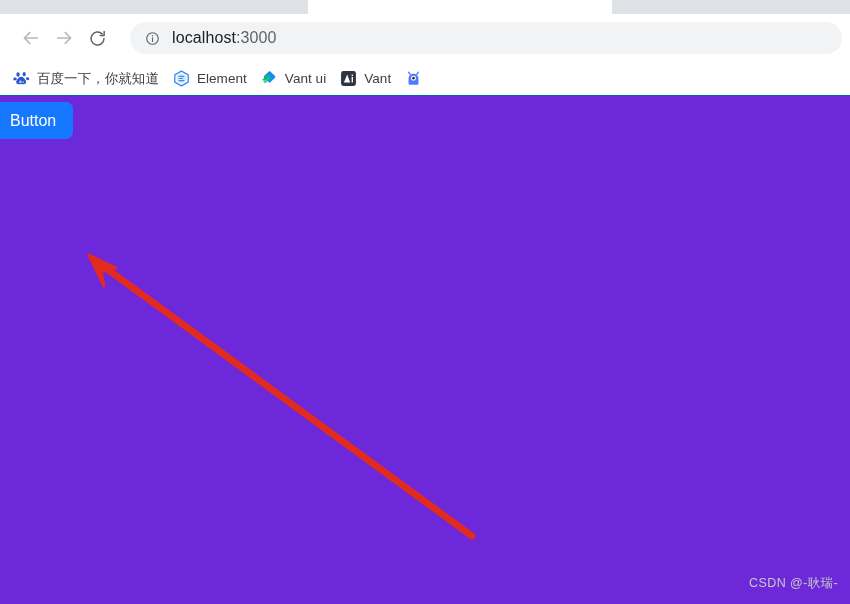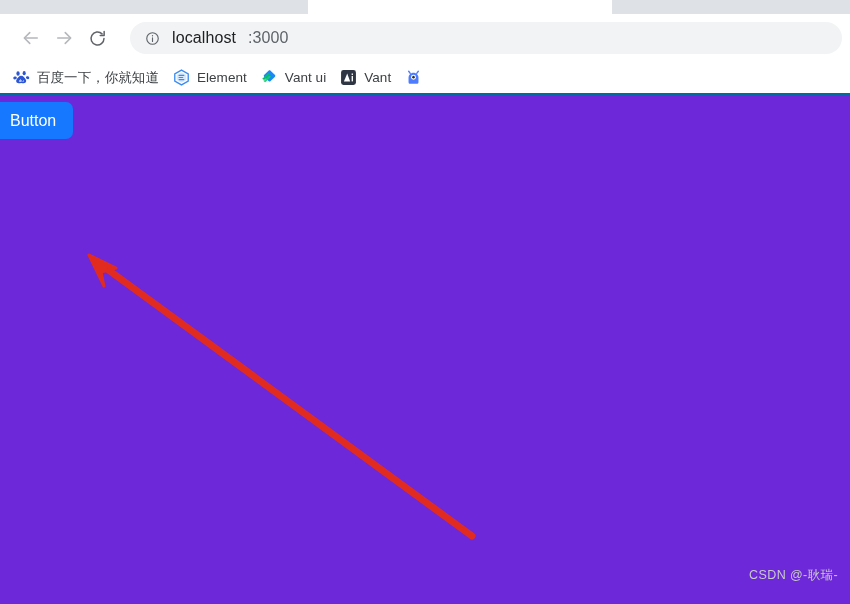--- a/index.html
+++ b/index.html
@@ -84,32 +84,32 @@
     flex: none;
     display: flex; align-items: center; justify-content: center;
   }
   .omnibox-text {
     font-size: 16px;
     color: #202124;
     white-space: nowrap;
     overflow: hidden;
     letter-spacing: 0.1px;
   }
-  .omnibox-text .dim { color: #5f6368; margin-left: 12px; }
+  .omnibox-text .dim { color: #5f6368; }
 
   
   .bookmarks {
     height: 34px;
     background: #ffffff;
     display: flex;
     align-items: center;
     padding: 0 6px;
     flex: none;
     overflow: hidden;
-    border-bottom: 3px solid #0369a1;
+    border-bottom: 1px solid #0369a1;
   }
   .bm {
     display: flex;
     align-items: center;
     height: 26px;
     padding: 0 7px;
     border-radius: 4px;
     flex: none;
     white-space: nowrap;
   }
@@ -164,21 +164,21 @@
     top: 0;
     width: 850px;
     height: 500px;
     pointer-events: none;
   }
 
   
   .watermark {
     position: absolute;
     right: 12px;
-    bottom: 20px;
+    bottom: 12px;
     font-size: 12.5px;
     color: #c9c9c9;
     letter-spacing: 0.4px;
     white-space: nowrap;
   }
 </style>
 </head>
 <body>
 
 <div class="browser">

